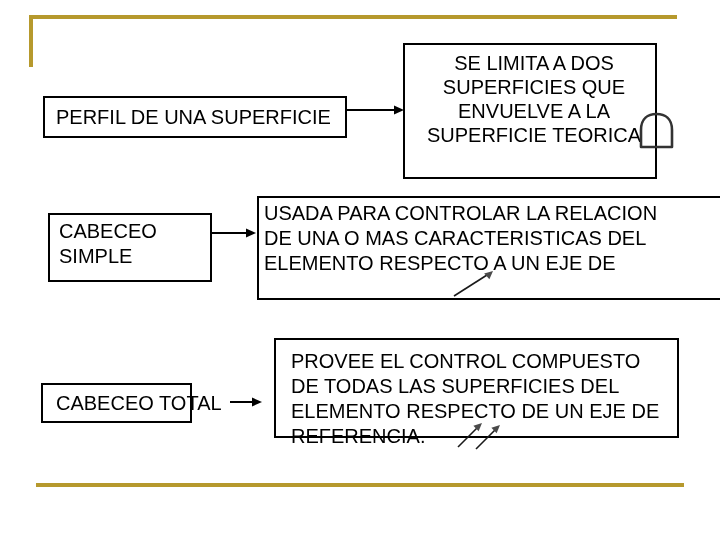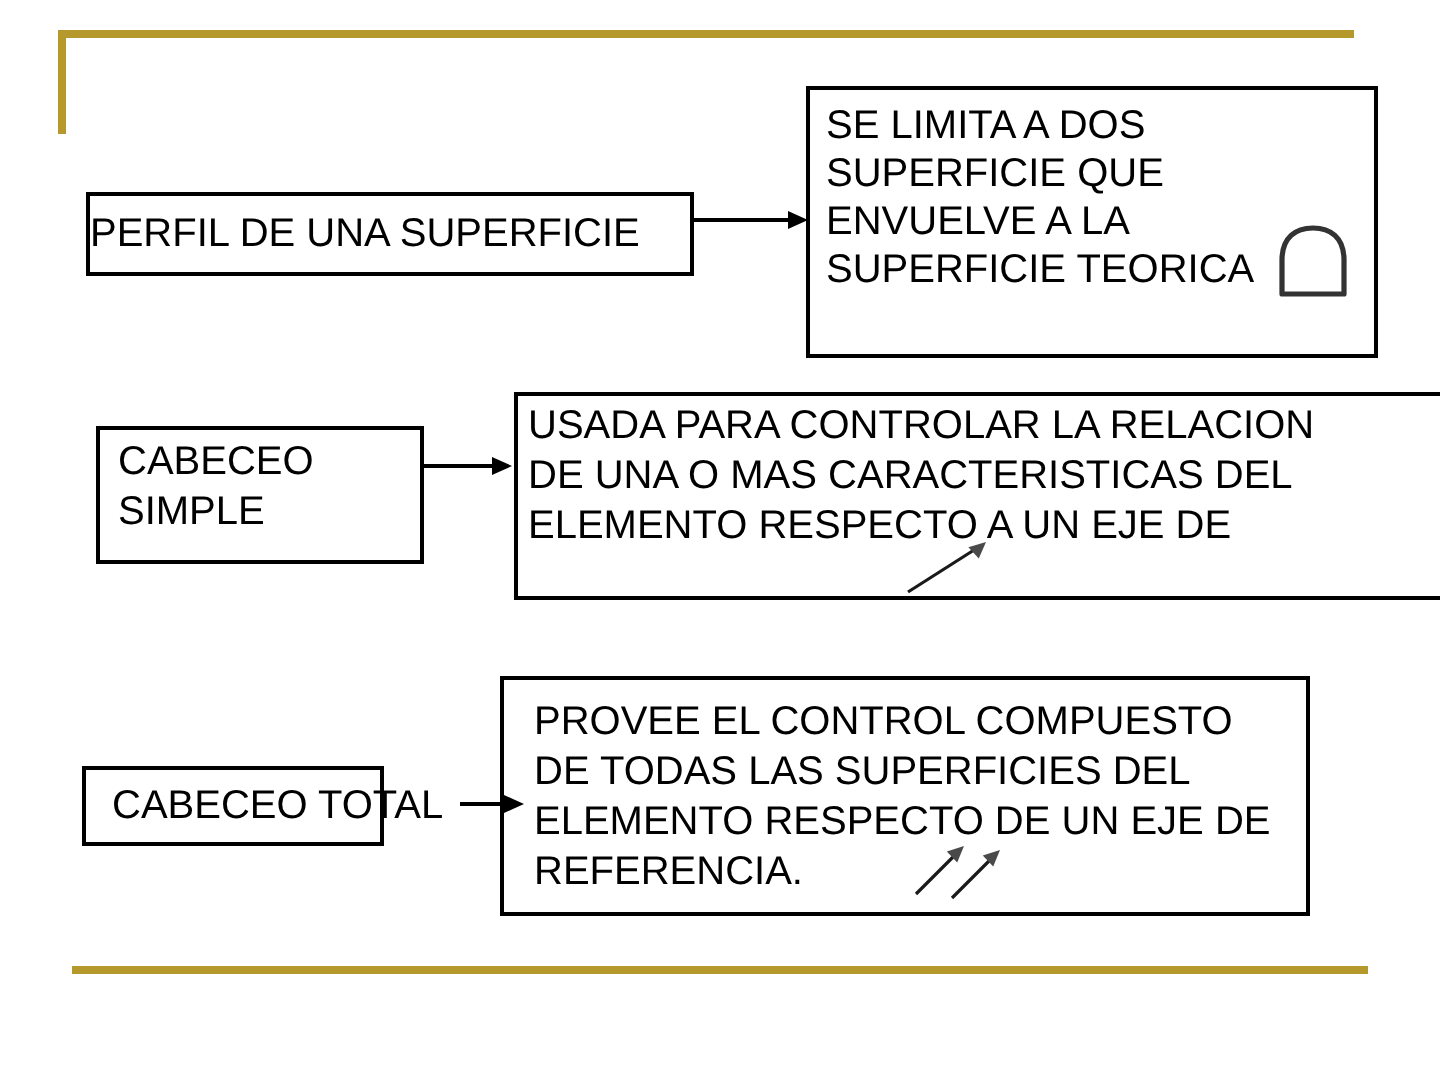--- a/index.html
+++ b/index.html
@@ -18,47 +18,47 @@
 </style>
 </head>
 <body>
 
 <div class="slide">
 
   <div class="accent top-h"></div>
   <div class="accent top-v"></div>
   <div class="accent bottom-h"></div>
 
-  <div class="box vcenter" style="left:43px;top:96px;width:304px;height:42px;text-align:right;">
+  <div class="box vcenter" style="left:43px;top:96px;width:304px;height:42px;padding-left:11px;text-align:right;">
     <span class="ln">PERFIL DE UNA SUPERFICIE</span>
   </div>
 
-  <div class="box" style="left:403px;top:43px;width:286px;height:136px;padding:6px 0 0 8px;line-height:24px;">
+  <div class="box" style="left:403px;top:43px;width:254px;height:136px;padding:6px 0 0 8px;line-height:24px;text-align:center;">
     <span class="ln">SE LIMITA A DOS</span>
-    <span class="ln">SUPERFICIE QUE</span>
+    <span class="ln">SUPERFICIES QUE</span>
     <span class="ln">ENVUELVE A LA</span>
     <span class="ln">SUPERFICIE TEORICA</span>
   </div>
 
   <div class="box" style="left:48px;top:213px;width:164px;height:69px;padding:4px 0 0 9px;">
     <span class="ln">CABECEO</span>
     <span class="ln">SIMPLE</span>
   </div>
 
   <div class="box" style="left:257px;top:196px;width:480px;height:104px;padding:3px 0 0 5px;">
     <span class="ln">USADA PARA CONTROLAR LA RELACION</span>
     <span class="ln">DE UNA O MAS CARACTERISTICAS DEL</span>
     <span class="ln">ELEMENTO RESPECTO A UN EJE DE</span>
   </div>
 
   <div class="box vcenter" style="left:41px;top:383px;width:151px;height:40px;padding-left:13px;">
     <span class="ln">CABECEO TOTAL</span>
   </div>
 
-  <div class="box" style="left:250px;top:338px;width:405px;height:120px;padding:9px 0 0 15px;">
+  <div class="box" style="left:274px;top:338px;width:405px;height:100px;padding:9px 0 0 15px;">
     <span class="ln">PROVEE EL CONTROL COMPUESTO</span>
     <span class="ln">DE TODAS LAS SUPERFICIES DEL</span>
     <span class="ln">ELEMENTO RESPECTO DE UN EJE DE</span>
     <span class="ln">REFERENCIA.</span>
   </div>
 
   <svg class="layer" viewBox="0 0 720 540">
 
     <g>
       <line x1="347" y1="110" x2="395" y2="110" stroke="#000" stroke-width="2"></line>

